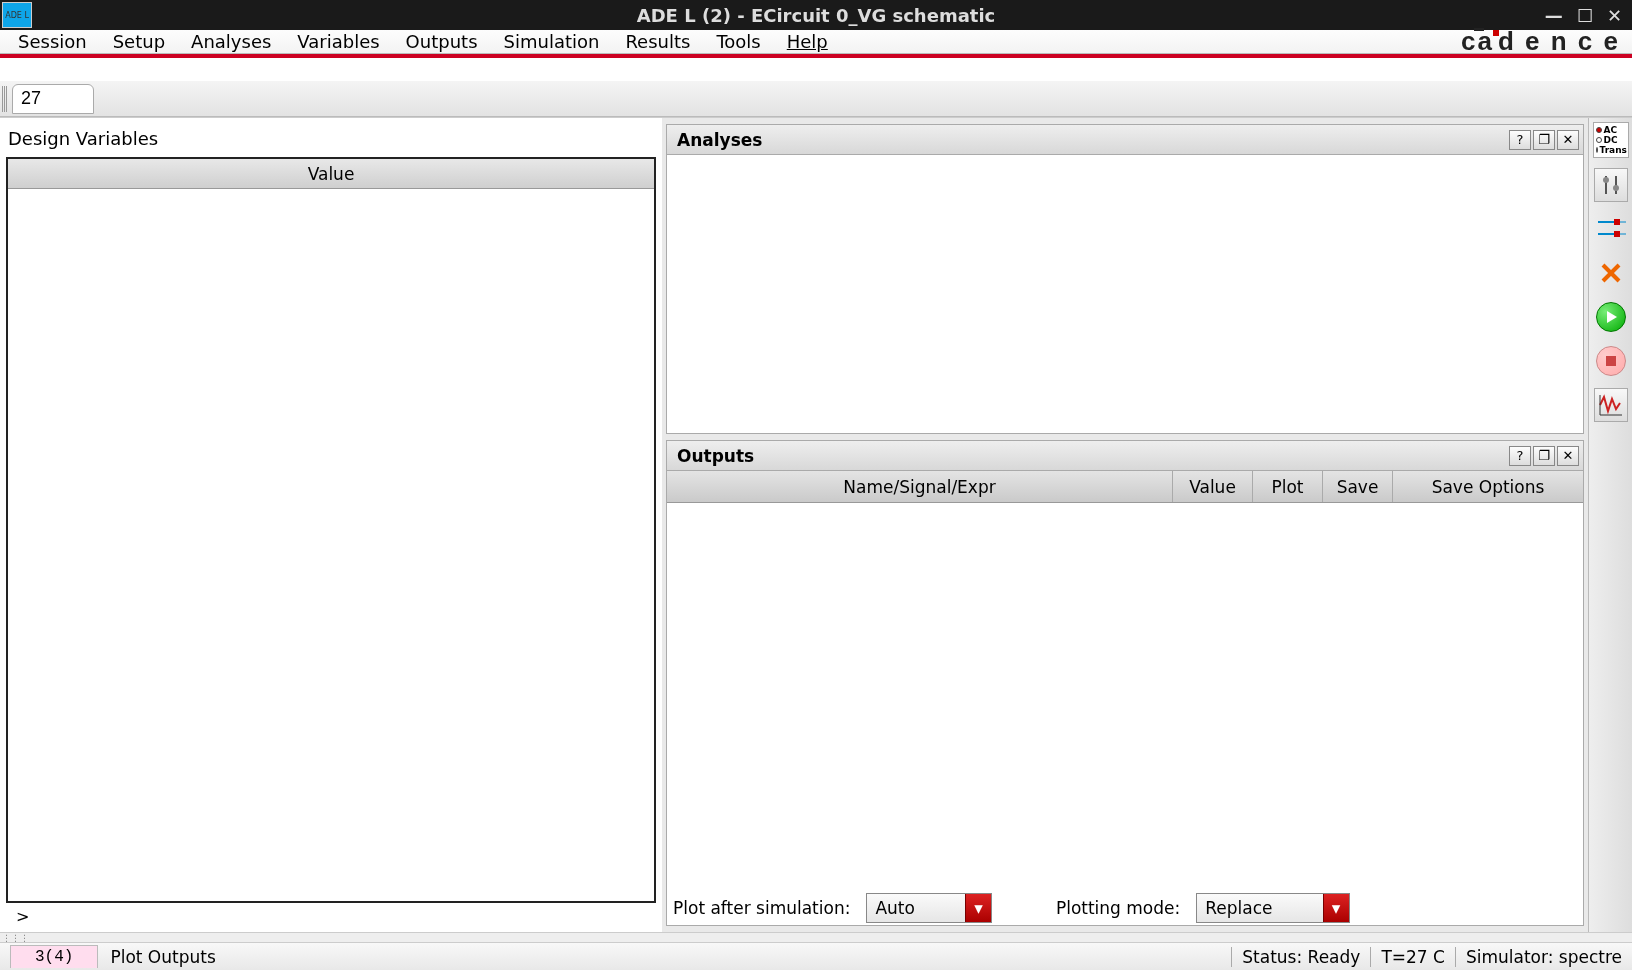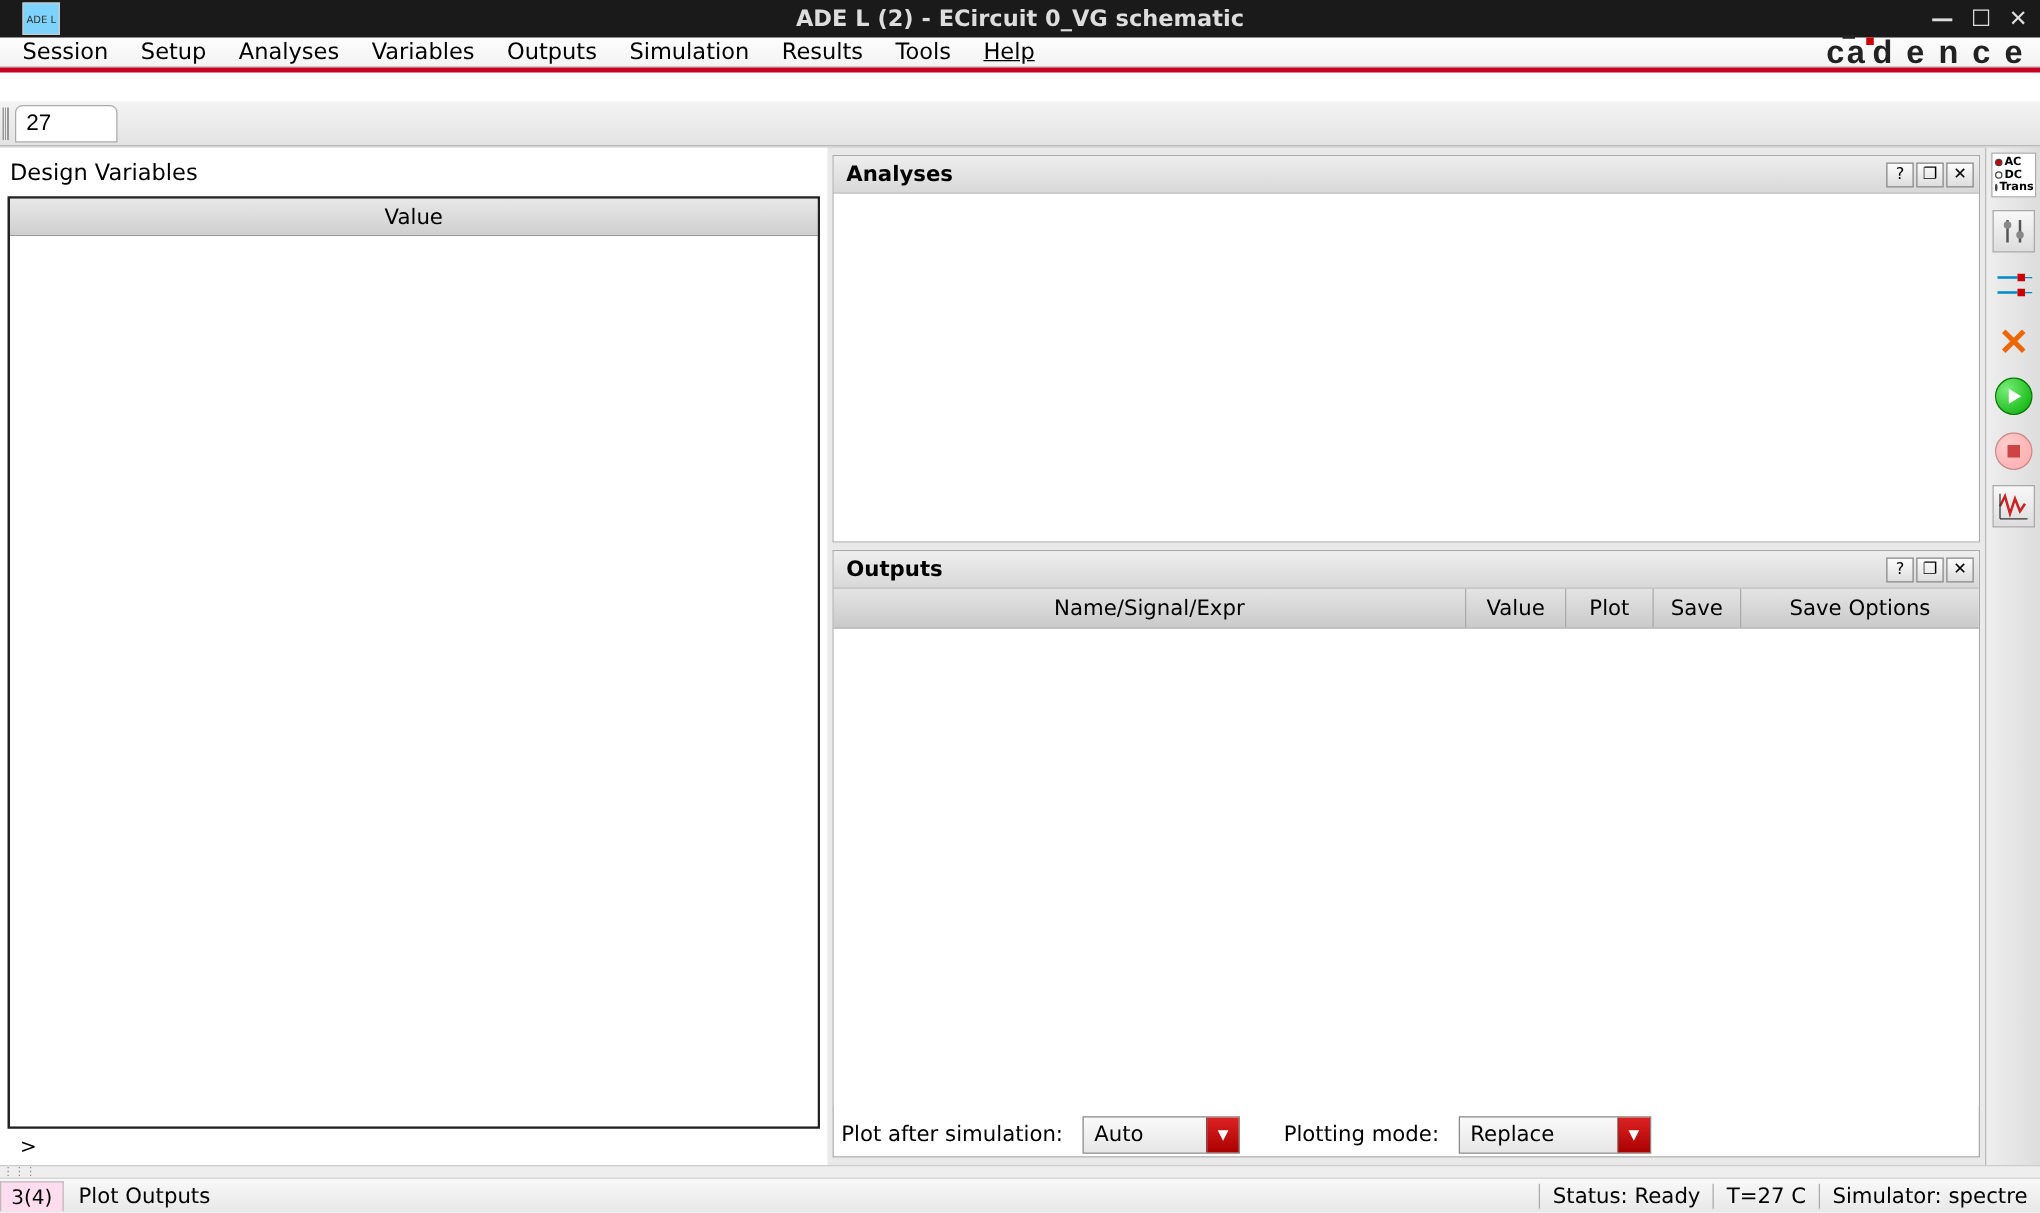--- a/index.html
+++ b/index.html
@@ -18,22 +18,22 @@
   background: #1a1a1a;
   color: #ddd;
   height: 30px;
   display: flex;
   align-items: center;
   position: relative;
 }
 .titlebar .app-icon {
   width: 30px;
   height: 26px;
-  margin-left: 18px;
-  background: #7dd3fc;
+  margin-left: 2px;
+  background: #0ea5e9;
   border: 1px solid #ccc;
   font-size: 8px;
   color: #333;
   display: flex;
   align-items: center;
   justify-content: center;
   text-align: center;
 }
 .titlebar .title {
   position: absolute;
@@ -336,23 +336,24 @@
   background: linear-gradient(#f8f8f8, #e8e8e8);
   border-top: 1px solid #ccc;
   display: flex;
   align-items: center;
   font-size: 17px;
 }
 .statusbar .tab {
   border: 1px solid #bbb;
   border-bottom: none;
   background: #fde;
-  padding: 2px 8px;
-  margin-left: 0;
+  padding: 2px 24px;
+  margin-left: 10px;
   font-size: 16px;
+  font-family: Liberation Mono, monospace;
 }
 .statusbar .area { padding: 0 12px; }
 .statusbar .cells {
   margin-left: auto;
   display: flex;
 }
 .statusbar .cell {
   border-left: 1px solid #aaa;
   padding: 0 10px;
 }
@@ -439,21 +440,21 @@
           <div style="width:190px">Save Options</div>
         </div>
         <div class="table-body"></div>
 
         <div class="plot-row">
           <span>Plot after simulation:</span>
           <div class="combo">
             <span>Auto</span>
             <div class="cbtn">▾</div>
           </div>
-          <span style="margin-left:19px">Plotting mode:</span>
+          <span style="margin-left:48px">Plotting mode:</span>
           <div class="combo">
             <span>Replace</span>
             <div class="cbtn">▾</div>
           </div>
         </div>
       </div>
     </div>
 
     <div class="side-toolbar">
       <div class="analysis-modes">

